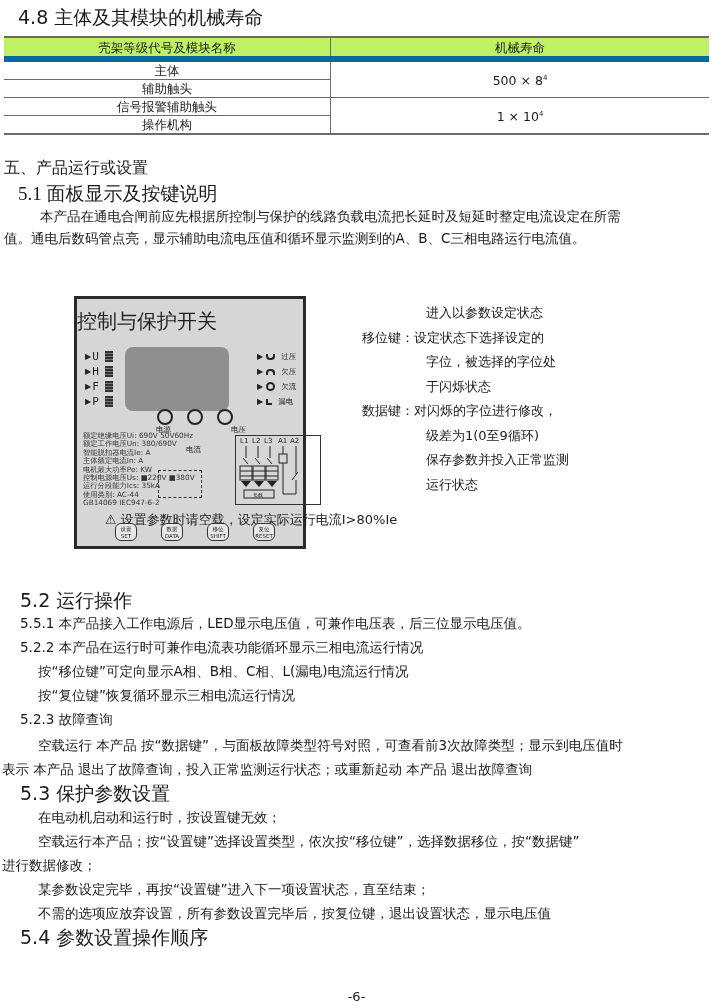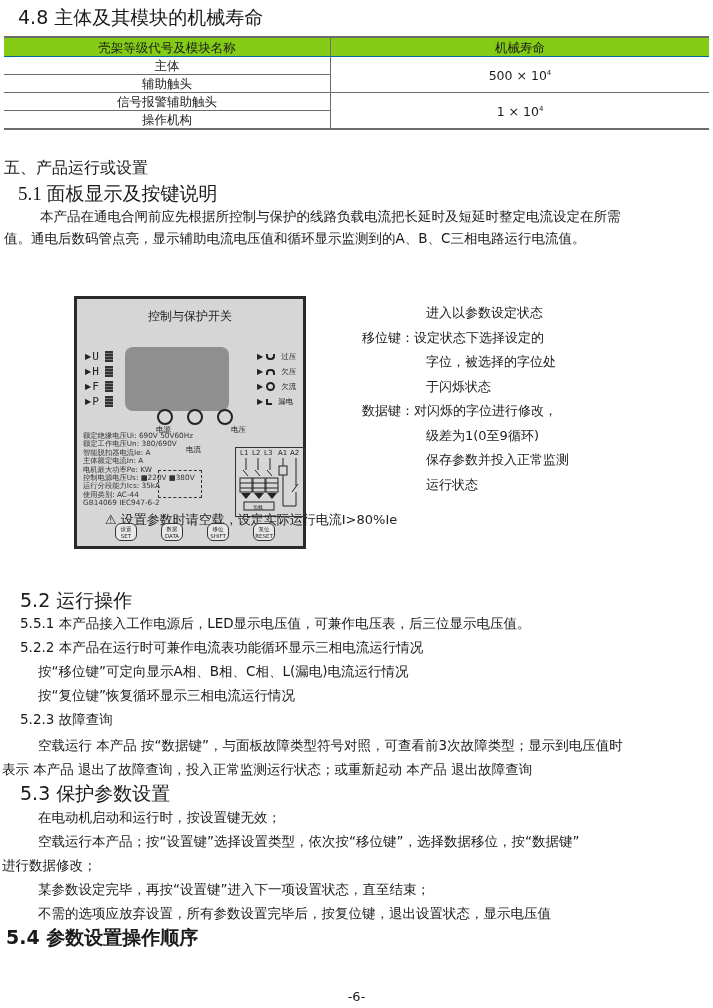--- a/index.html
+++ b/index.html
@@ -6,45 +6,45 @@
   body { width:713px; height:1008px; position:relative; overflow:hidden;
          font-family:"DejaVu Sans","Liberation Sans",sans-serif; color:#1a1a1a; }
   .abs { position:absolute; }
   .t14 { font-size:13.5px; line-height:18px; white-space:nowrap; }
   .t13 { font-size:19px; line-height:18px; white-space:nowrap; }
 
   
   .spec-table { position:absolute; left:4px; top:36px; width:705px; border-collapse:collapse;
                 font-size:12.5px; }
   .spec-table td, .spec-table th { text-align:center; padding:0; font-weight:normal; height:17px; line-height:17px; }
-  .spec-table th { background:#84cc16; border-top:2px solid #6b6b6b; border-bottom:1px solid #0369a1; height:18px; }
+  .spec-table th { background:#bef264; border-top:2px solid #6b6b6b; border-bottom:6px solid #0369a1; height:18px; }
   .spec-table td { border-bottom:1px solid #6b6b6b; }
   .spec-table .sep { border-right:1px solid #6b6b6b; }
   .spec-table tr.last td { border-bottom:2px solid #6b6b6b; }
   .spec-table sup { font-size:7px; }
 
   
   .panel { position:absolute; left:74px; top:296px; width:232px; height:253px;
            background:#d6d6d6; border:3px solid #2a2a2a; box-sizing:border-box; }
-  .panel-title { position:absolute; left:0; width:100%; top:9px; text-align:center; font-size:12px; color:#222;font-family:Liberation Mono, monospace; }
+  .panel-title { position:absolute; left:0; width:100%; top:9px; text-align:left; font-size:20px; color:#222;font-family:Liberation Mono, monospace; }
   .lcd { position:absolute; left:48px; top:48px; width:104px; height:64px; background:#8f8f8f; border-radius:8px; }
   .ind-left { position:absolute; left:8px; top:50px; width:42px; }
   .ind-row { height:15px; display:flex; align-items:center; font-size:10px; color:#222; }
   .ind-row .arr { font-size:8px; margin-right:1px; }
   .ind-row .seg { font-family:"DejaVu Sans Mono",monospace; font-size:11px; width:10px; }
   .ind-row .blk { width:8px; height:11px; background:#333; margin-left:3px;
                   background-image:repeating-linear-gradient(0deg,#333 0 2px,#777 2px 3px); }
   .ind-right { position:absolute; left:180px; top:50px; width:50px; }
   .ind-right .ind-row { font-size:7.5px; }
   .ind-right .dot { display:inline-block; width:7px; height:7px; margin:0 6px 0 2px; }
   .circles { position:absolute; top:110px; left:0; width:100%; }
   .circ { position:absolute; width:12px; height:12px; border:2px solid #222; border-radius:50%; background:#d6d6d6; }
   .circ-label { position:absolute; font-size:7.5px; color:#222; top:126px; }
   .spec-lines { position:absolute; left:6px; top:133px; font-size:7.3px; line-height:8.4px; color:#333; white-space:nowrap; }
-  .diagram { position:absolute; left:158px; top:148px; width:70px; height:70px; border:1px solid #333; box-sizing:border-box; }
+  .diagram { position:absolute; left:158px; top:136px; width:86px; height:70px; border:1px solid #333; box-sizing:border-box; }
   .dash-box { position:absolute; left:81px; top:171px; width:42px; height:26px; border:1px dashed #333; }
   .warn { position:absolute; left:28px; top:212px; font-size:13px; color:#222; white-space:nowrap;text-align:center; }
   .keys { position:absolute; left:0; top:224px; width:100%; }
   .key { position:absolute; width:22px; height:18px; border:1px solid #333; border-radius:6px; background:#e8e8e8;
          font-size:5.5px; line-height:7px; text-align:center; padding-top:2px; box-sizing:border-box; color:#222; }
 
   .desc { position:absolute; left:362px; top:301px; font-size:13px; line-height:24.5px; }
   .desc .row { white-space:nowrap; }
   .desc .ind { padding-left:64px; }
   .page-num { position:absolute; left:0; width:713px; top:989px; text-align:center; font-size:13px; }
@@ -55,21 +55,21 @@
 <div class="abs t13" style="left:18px;top:8px;">4.8 主体及其模块的机械寿命</div>
 
 <table class="spec-table">
   <tbody>
       <tr>
     <th class="sep" style="width:326px;">壳架等级代号及模块名称</th>
     <th>机械寿命</th>
   </tr>
   <tr>
     <td class="sep">主体</td>
-    <td rowspan="2"><span>500 × 10</span><sup>4</sup></td>
+    <td rowspan="2"><span>500 × 8</span><sup>4</sup></td>
   </tr>
   <tr>
     <td class="sep">辅助触头</td>
   </tr>
   <tr>
     <td class="sep">信号报警辅助触头</td>
     <td rowspan="2" style="border-bottom:2px solid #6b6b6b;"><span>1 × 10</span><sup>4</sup></td>
   </tr>
   <tr class="last">
     <td class="sep">操作机构</td>
@@ -234,15 +234,15 @@
 <div class="abs t14" style="left:38px;top:736px;">空载运行 本产品 按“数据键”，与面板故障类型符号对照，可查看前3次故障类型；显示到电压值时</div>
 <div class="abs t14" style="left:2px;top:760px;">表示 本产品 退出了故障查询，投入正常监测运行状态；或重新起动 本产品 退出故障查询</div>
 
 <div class="abs t13" style="left:20px;top:784px;">5.3 保护参数设置</div>
 <div class="abs t14" style="left:38px;top:808px;">在电动机启动和运行时，按设置键无效；</div>
 <div class="abs t14" style="left:38px;top:832px;">空载运行本产品；按“设置键”选择设置类型，依次按“移位键”，选择数据移位，按“数据键”</div>
 <div class="abs t14" style="left:2px;top:856px;">进行数据修改；</div>
 <div class="abs t14" style="left:38px;top:880px;">某参数设定完毕，再按“设置键”进入下一项设置状态，直至结束；</div>
 <div class="abs t14" style="left:38px;top:904px;">不需的选项应放弃设置，所有参数设置完毕后，按复位键，退出设置状态，显示电压值</div>
 
-<div class="abs t13" style="left:6px;top:928px;font-weight:bold;">5.4 参数设置操作顺序</div>
+<div class="abs t13" style="left:20px;top:928px;">5.4 参数设置操作顺序</div>
 
 <div class="page-num">-6-</div>
 
 </body></html>

